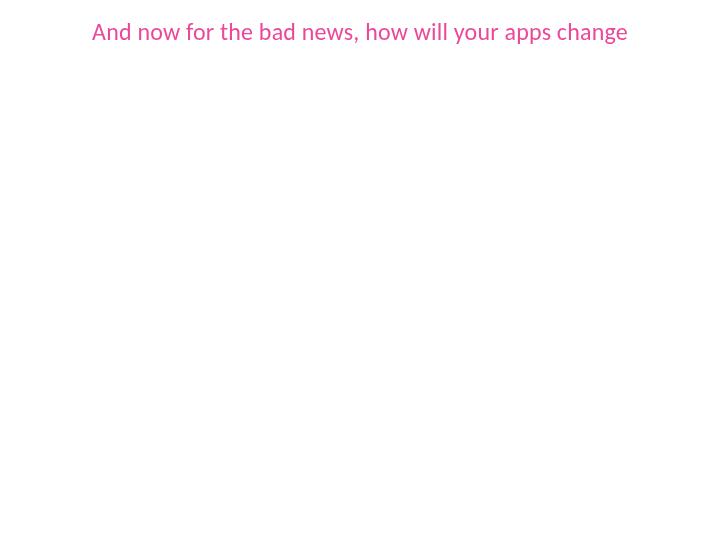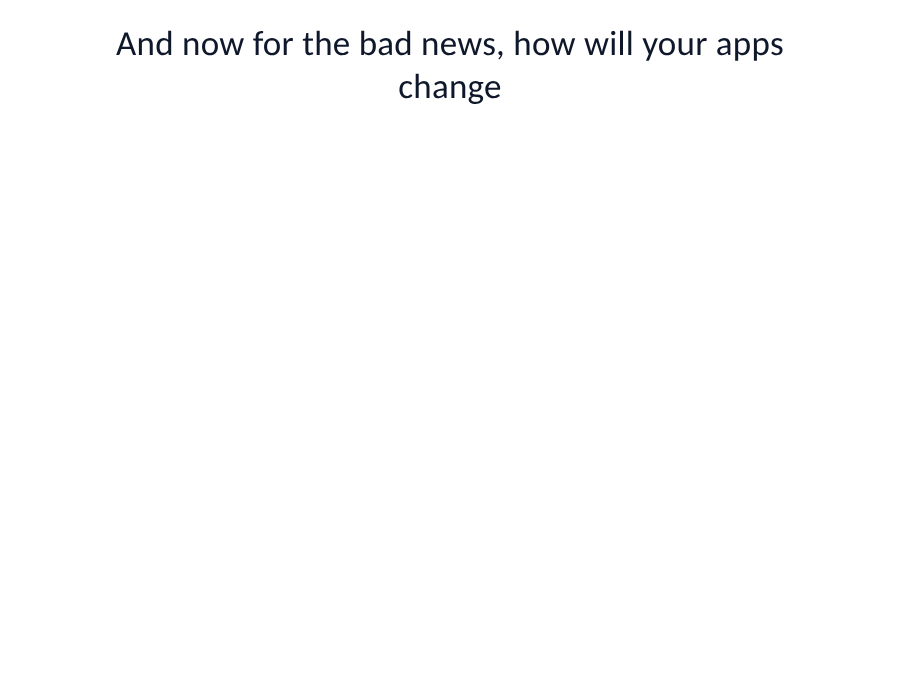--- a/index.html
+++ b/index.html
@@ -15,23 +15,23 @@
       overflow: hidden;
     }
     .slide {
       width: 100%;
       height: 100%;
       padding-top: 18px;
       padding-left: 60px;
       padding-right: 60px;
     }
     .title {
-      font-size: 28px;
+      font-size: 24px;
       font-weight: 400;
-      color: #0f172a;
+      color: #ec4899;
       text-align: center;
       line-height: 1.2;
       letter-spacing: 0.2px;
     }
   </style>
 </head>
 <body>
 
 <div class="slide">
   <h1 class="title">And now for the bad news, how will your apps change</h1>

